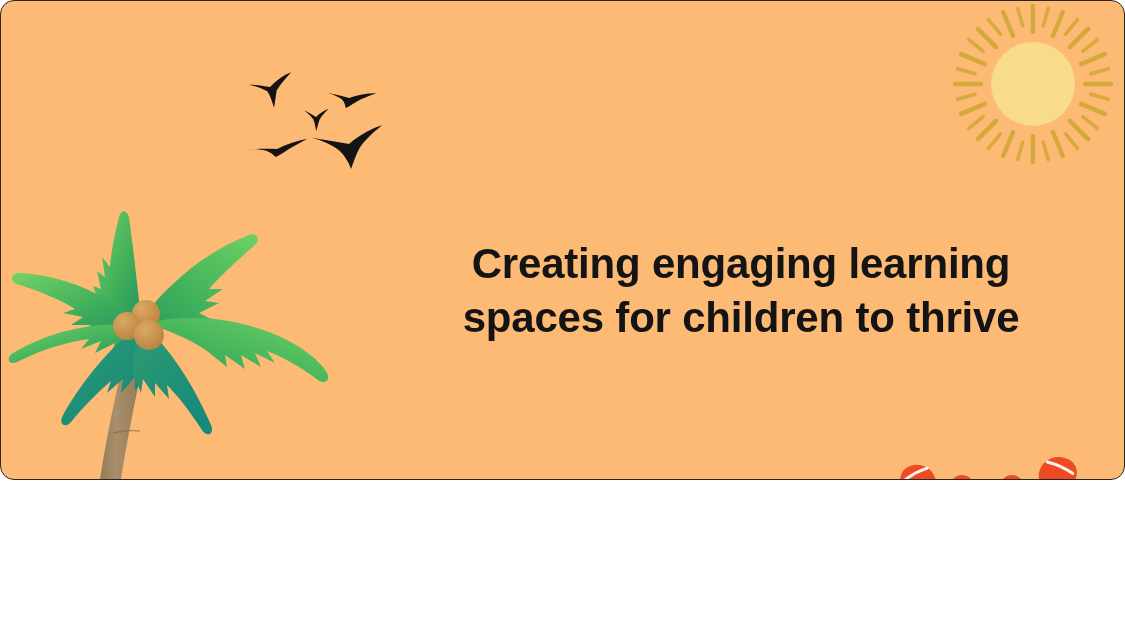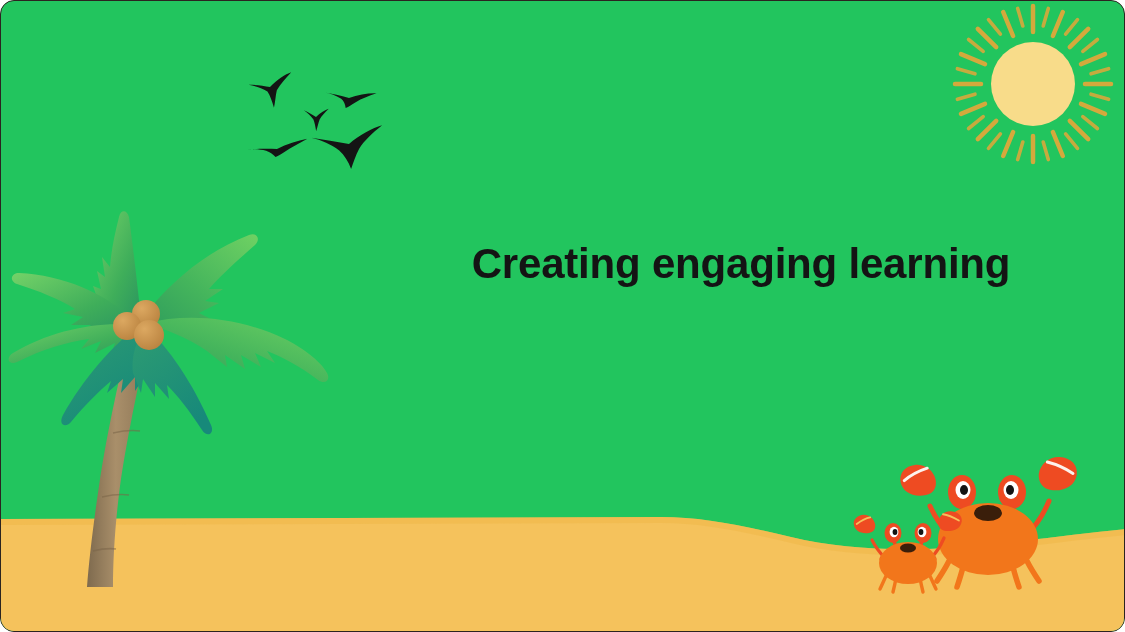--- a/index.html
+++ b/index.html
@@ -10,23 +10,23 @@
   body {
     width: 1125px;
     height: 632px;
     overflow: hidden;
     font-family: "Liberation Sans", sans-serif;
   }
 
   #slide {
     position: relative;
     width: 1125px;
-    height: 632px;
+    height: 480px;
     box-sizing: border-box;
-    background: #22c55e;
+    background: #fdba74;
     border: 1.5px solid #2b2420;
     border-radius: 14px;
     overflow: hidden;
   }
 
   .layer {
     position: absolute;
     top: 0;
     left: 0;
     width: 1125px;
@@ -353,15 +353,16 @@
         <ellipse cx="920" cy="531" rx="2.4" ry="3" fill="#141414"></ellipse>
       </g>
 
       <ellipse cx="907" cy="562" rx="29" ry="21" fill="#F2761B"></ellipse>
       <ellipse cx="907" cy="547" rx="8" ry="4.6" fill="#3A1E0A"></ellipse>
     </g>
   </svg>
 
   <div id="title-block">
     <span class="title-line">Creating engaging learning</span>
+    <span class="title-line">spaces for children to thrive</span>
   </div>
 
 </div>
 
 </body></html>

